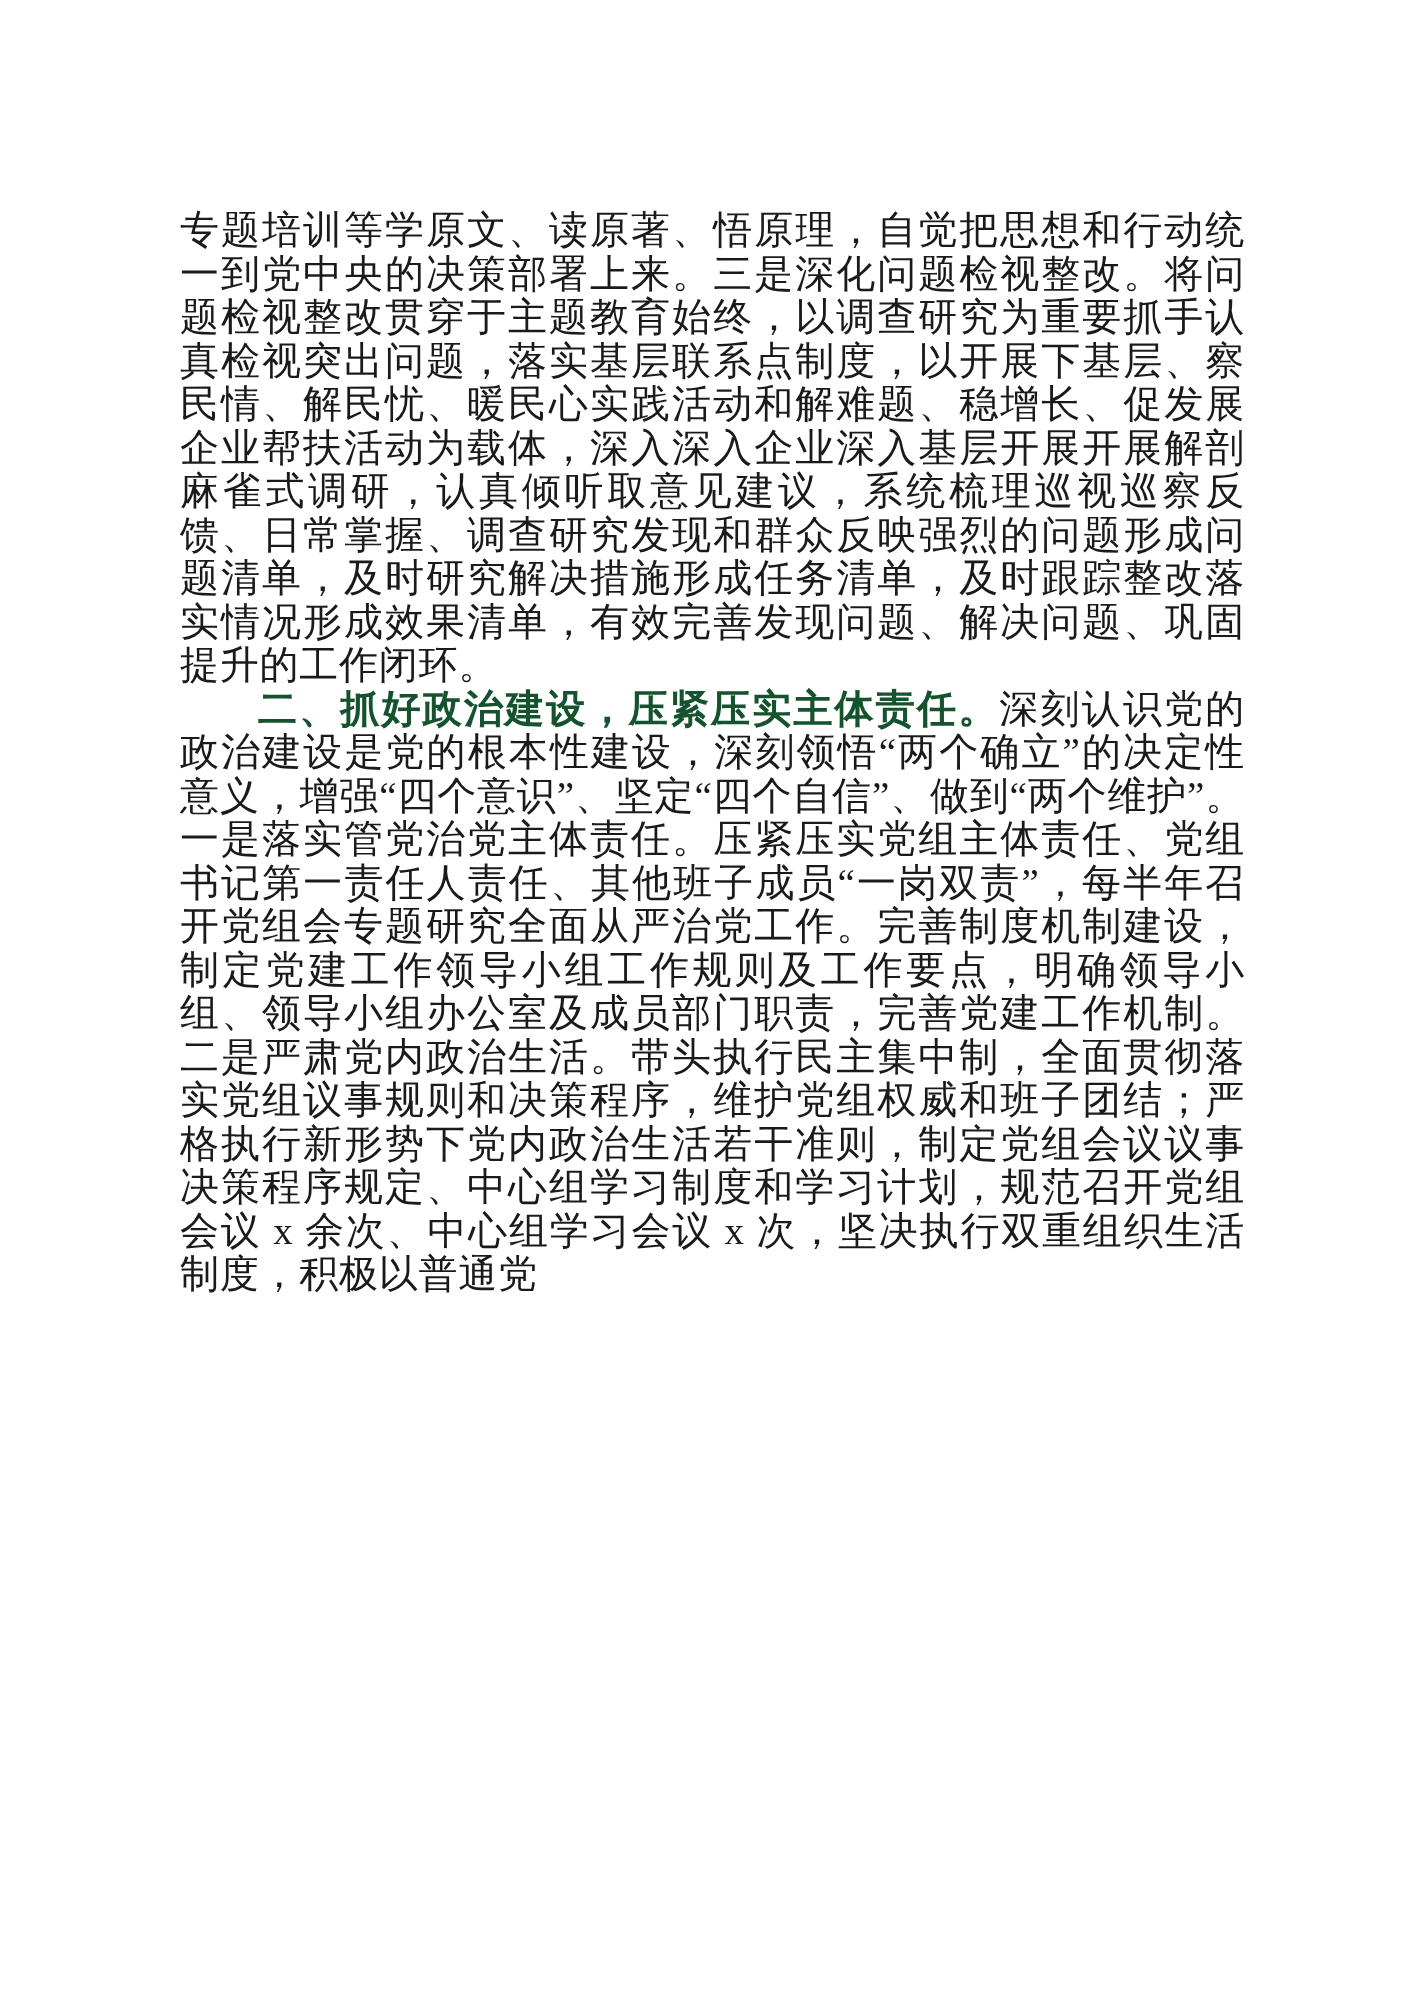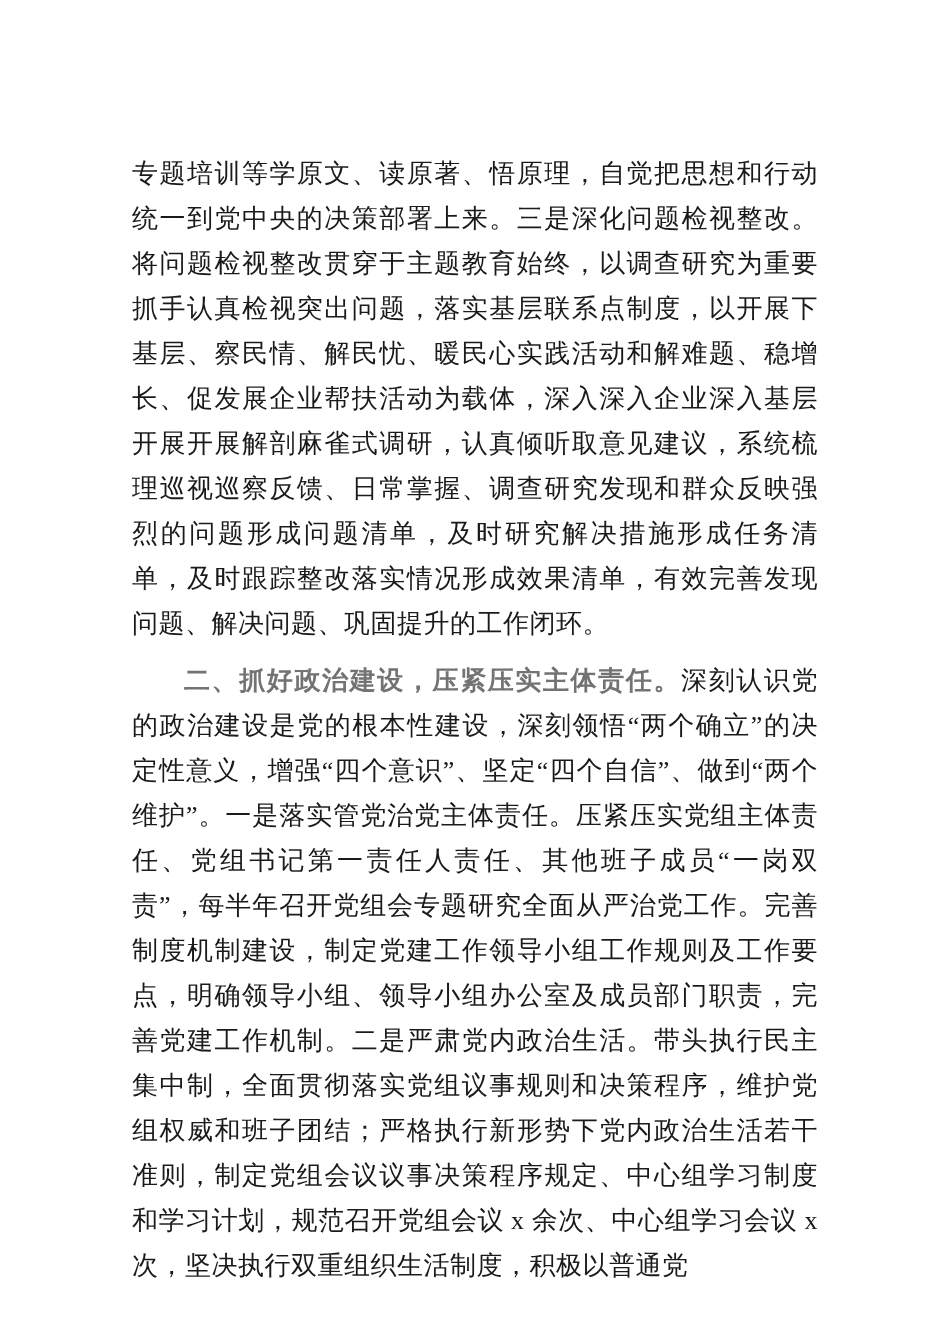--- a/index.html
+++ b/index.html
@@ -13,37 +13,37 @@
     height: 1344px;
     background: #ffffff;
     box-sizing: border-box;
     padding: 139px 120px 0 120px;
     overflow: hidden;
   }
   .doc-body {
     width: 710px;
   }
   .para {
-    margin: 12px;
+    margin: 0;
     font-family: "Liberation Serif", "DejaVu Serif", serif;
     font-size: 26px;
-    line-height: 45px;
+    line-height: 29px;
     color: #1a1a1a;
     text-align: justify;
     text-justify: inter-character;
     text-align-last: left;
     letter-spacing: 0.5px;
   }
   .para.indent {
     text-indent: 2em;
   }
   .run-bold {
     font-weight: bold;
     font-family: "Liberation Sans", "DejaVu Sans", sans-serif;
-    color: #737373;
+    color: #14532d;
   }
 </style>
 </head>
 <body>
 
 <div class="page">
   <div class="doc-body">
 
     <p class="para"><span>专题培训等学原文、读原著、悟原理，自觉把思想和行动统一到党中央的决策部署上来。三是深化问题检视整改。将问题检视整改贯穿于主题教育始终，以调查研究为重要抓手认真检视突出问题，落实基层联系点制度，以开展下基层、察民情、解民忧、暖民心实践活动和解难题、稳增长、促发展企业帮扶活动为载体，深入深入企业深入基层开展开展解剖麻雀式调研，认真倾听取意见建议，系统梳理巡视巡察反馈、日常掌握、调查研究发现和群众反映强烈的问题形成问题清单，及时研究解决措施形成任务清单，及时跟踪整改落实情况形成效果清单，有效完善发现问题、解决问题、巩固提升的工作闭环。</span></p>
 

